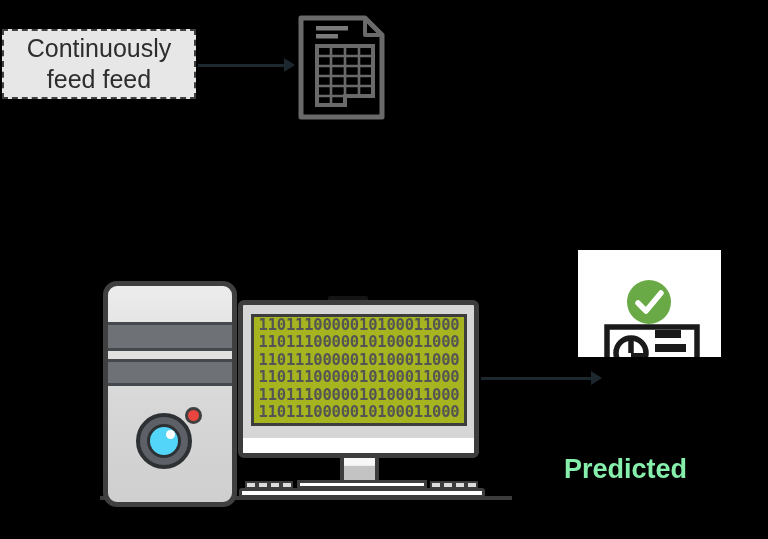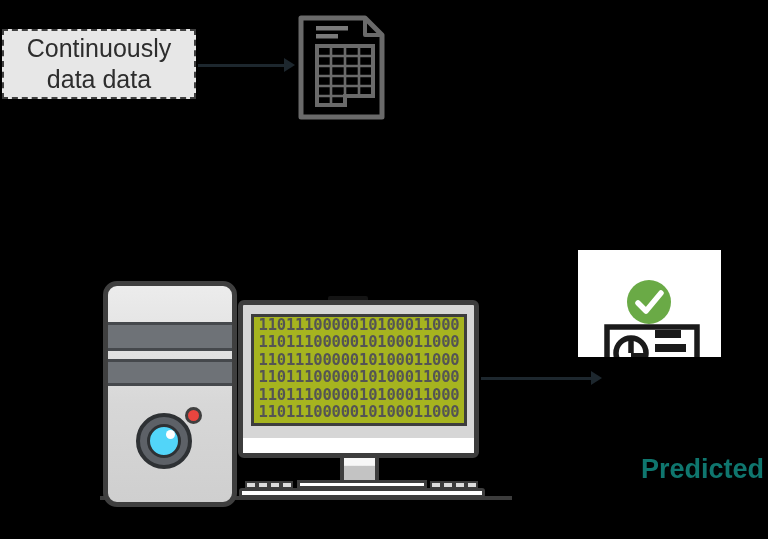--- a/index.html
+++ b/index.html
@@ -47,33 +47,33 @@
     font-size:15.5px;line-height:17.4px;color:#545454;letter-spacing:-0.2px;white-space:nowrap;}
   .chin{left:0;right:0;top:133px;bottom:0;background:#ffffff;}
 
   
   .kb-bar{left:239px;top:488px;width:240px;height:4px;background:#fff;border:3px solid #3d3d3d;border-radius:3px;}
   .kb-long{left:297px;top:480px;width:124px;height:3px;background:#fff;border:3px solid #3d3d3d;}
   .kb-key{top:481px;width:8px;height:4px;background:#dcdcdc;border:2px solid #3d3d3d;}
 
   
   .card{left:578px;top:250px;width:143px;height:107px;background:#ffffff;overflow:hidden;}
-  .predicted{left:564px;top:454px;width:200px;text-align:right;color:#0f766e;
+  .predicted{left:564px;top:454px;width:200px;text-align:left;color:#86efac;
     font-size:27px;line-height:31px;font-weight:bold;}
 
   svg{display:block;}
 </style>
 </head>
 <body>
 
 <div class="stage">
 
   <div class="abs feed-box">
     <div>Continuously</div>
-    <div>data data</div>
+    <div>feed feed</div>
   </div>
 
   <div class="abs arrow-line a1-line"></div>
   <div class="abs arrow-head a1-head"></div>
 
   <svg class="abs" style="left:296px;top:14px;" width="90" height="106" viewBox="0 0 90 106">
     <path d="M5,4 H69 L86,21 V103 H5 Z" fill="none" stroke="#6a6a6a" stroke-width="5" stroke-linejoin="round"></path>
     <path d="M69,4 V21 H86" fill="none" stroke="#6a6a6a" stroke-width="4" stroke-linejoin="round"></path>
     <rect x="20" y="12" width="32" height="4.5" fill="#7a7a7a"></rect>
     <rect x="20" y="20" width="22" height="4.5" fill="#7a7a7a"></rect>

